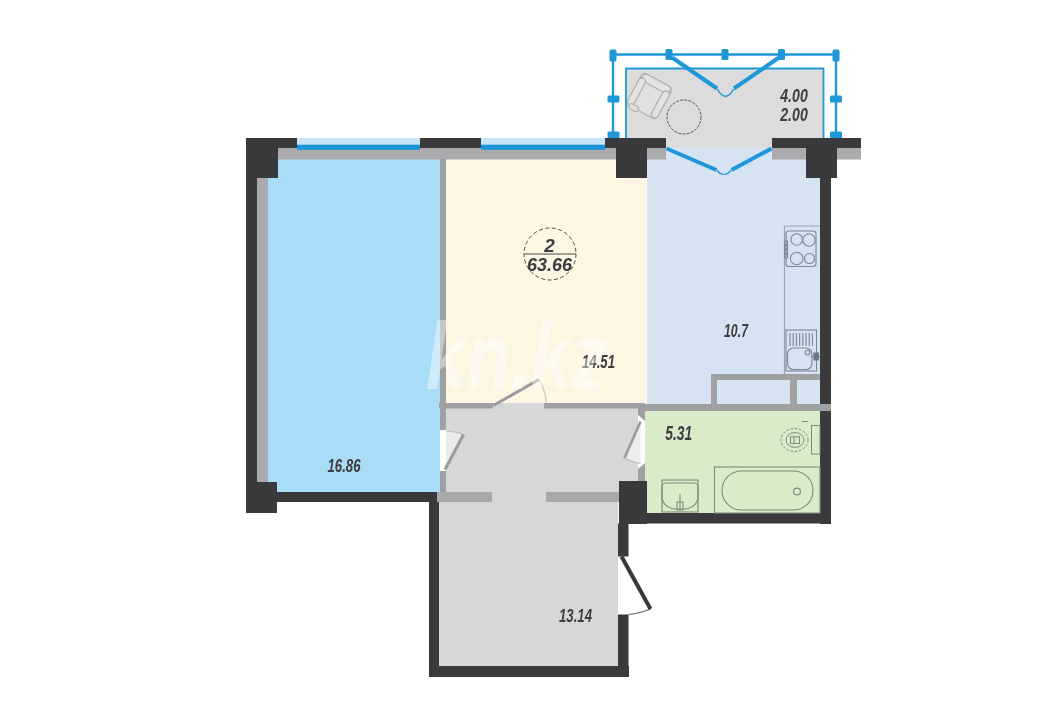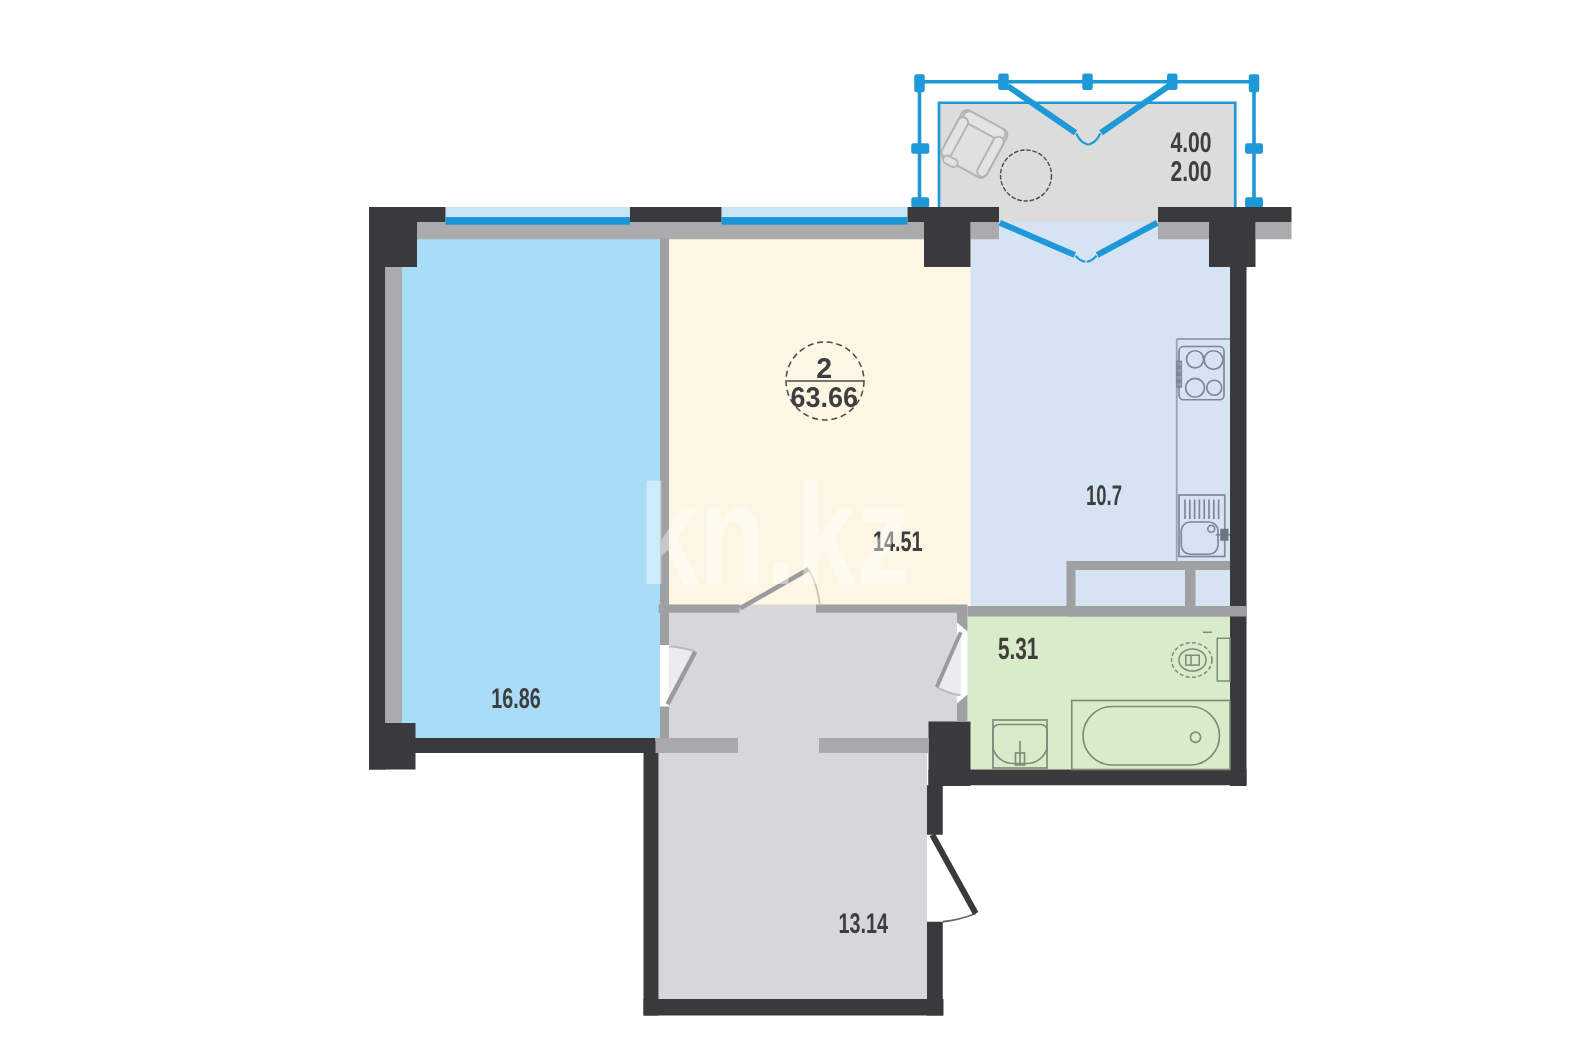--- a/index.html
+++ b/index.html
@@ -1,16 +1,16 @@
 <!DOCTYPE html>
 <html><head>
 <meta charset="utf-8">
 <style>
   html,body{margin:0;padding:0;background:#ffffff;}
-  .wrap{width:1006px;height:709px;position:relative;overflow:hidden;background:#ffffff;}
+  .wrap{width:1006px;height:709px;position:relative;overflow:hidden;background:#ffffff;font-style:italic;}
   text{font-family:"Liberation Sans",sans-serif;fill:#3e3e40;font-weight:bold;}
 </style>
 </head>
 <body>
 <div class="wrap">
 <svg width="1063" height="709" viewBox="0 0 1063 709">
 
 <rect x="0" y="0" width="1063" height="709" fill="#ffffff"></rect>
 
 <rect x="626" y="68.5" width="197" height="79.5" fill="#dcdcdc"></rect>

